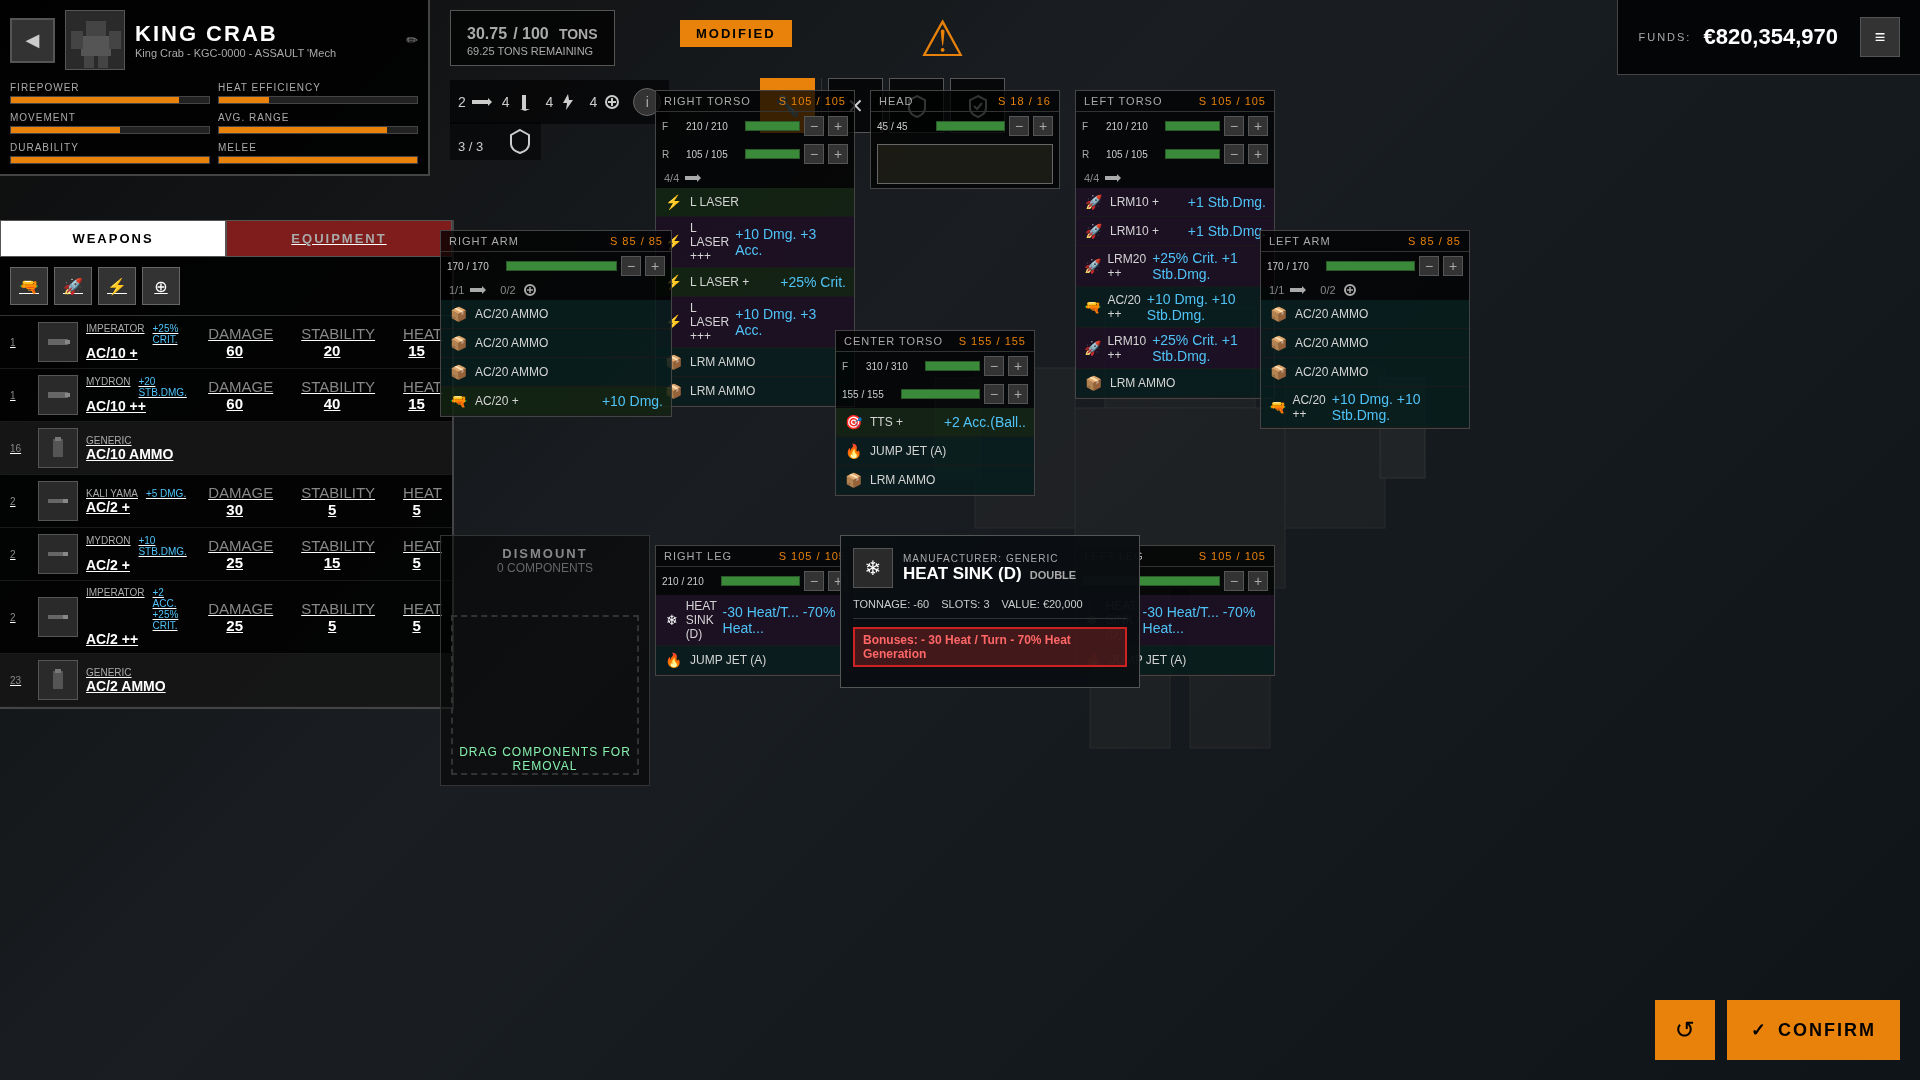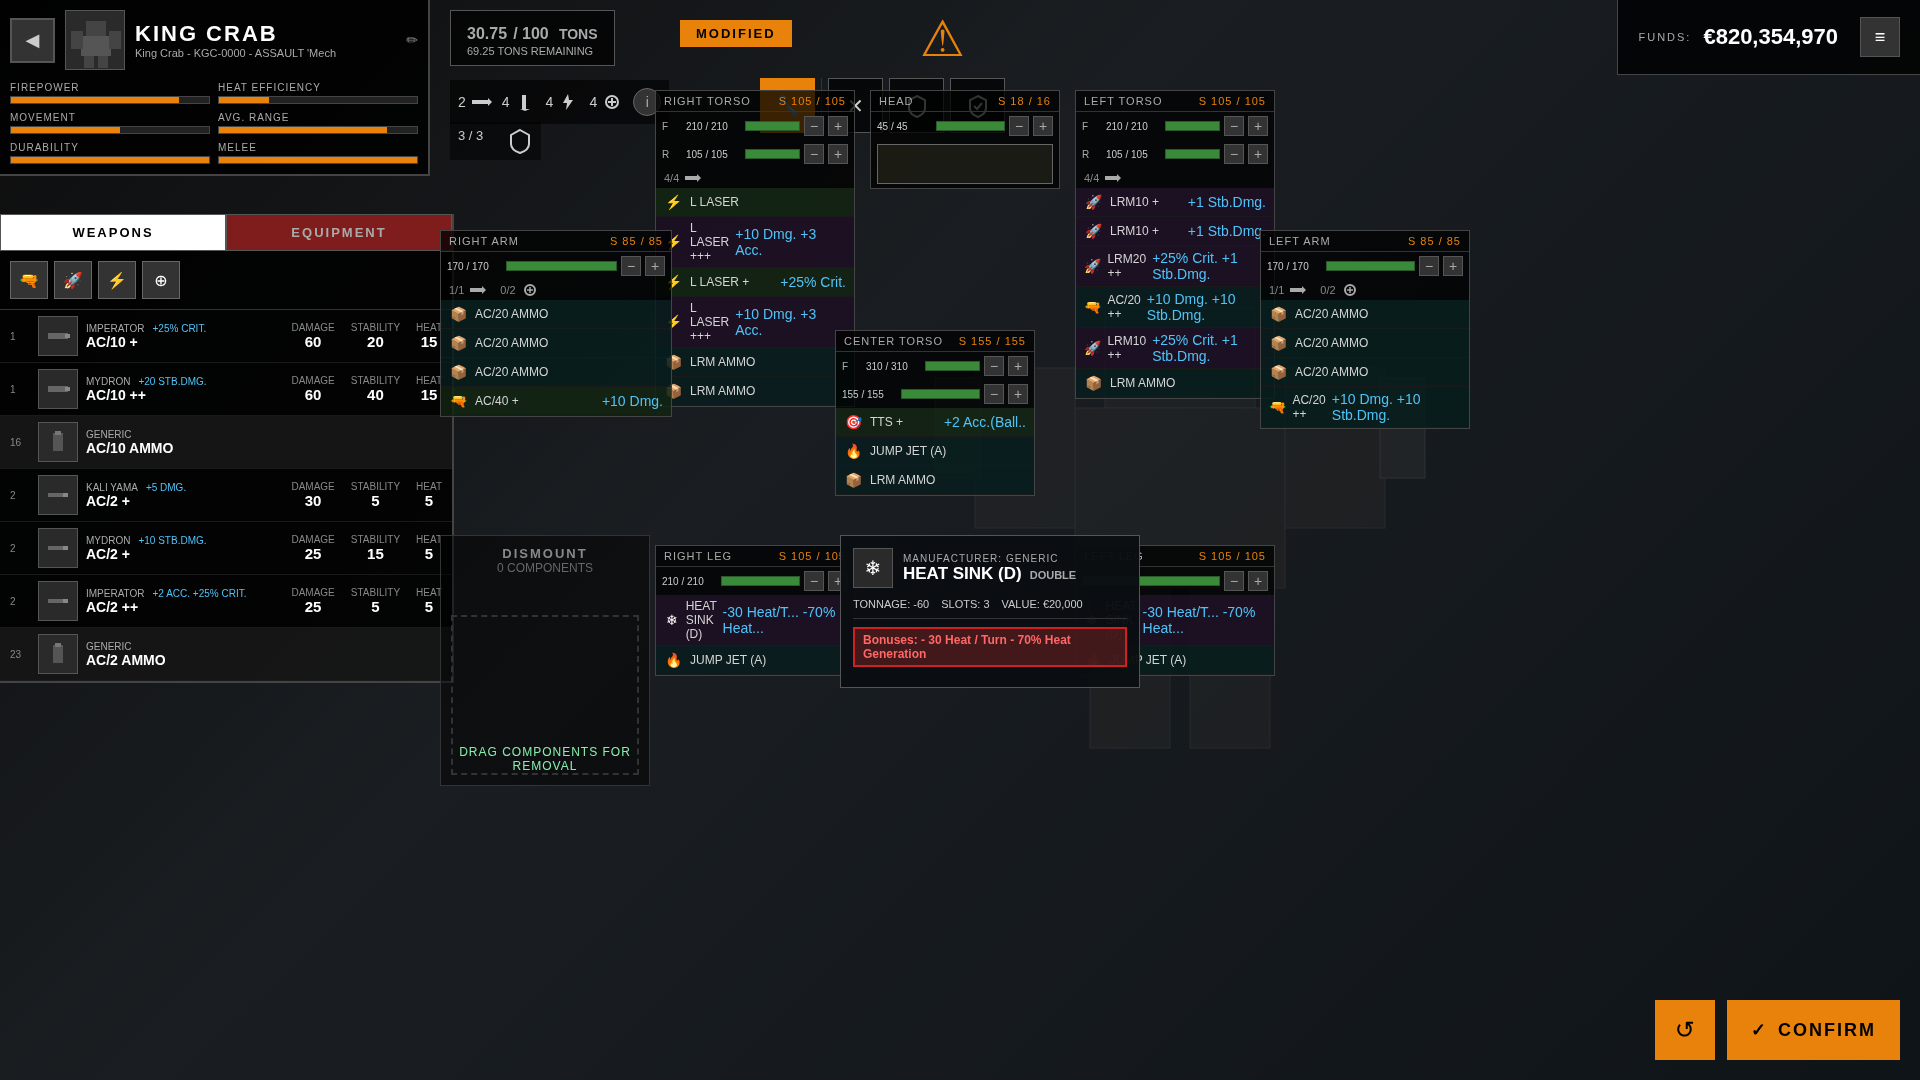--- a/index.html
+++ b/index.html
@@ -106,26 +106,27 @@
       background: #e8820a;
     }
     .stat-fill.short { width: 25%; }
     .stat-fill.medium { width: 55%; }
     .stat-fill.long { width: 85%; }
     .stat-fill.full { width: 100%; }
 
     
     .weapons-panel {
       position: absolute;
-      top: 214px;
+      top: 220px;
       left: 0;
       width: 454px;
       background: rgba(0,0,0,0.85);
       border-right: 2px solid #444;
       border-bottom: 2px solid #444;
+      text-decoration: underline;
     }
 
     .weapons-tabs {
       display: flex;
     }
 
     .weapons-tab {
       flex: 1;
       padding: 10px;
       text-align: center;
@@ -211,21 +212,21 @@
       font-weight: bold;
       color: #fff;
     }
 
     .weapon-stats {
       display: flex;
       gap: 16px;
     }
 
     .wstat { text-align: center; }
-    .wstat-label { font-size: 10px; color: #888; }
+    .wstat-label { font-size: 15px; color: #888; margin-left: 12px; }
     .wstat-val { font-size: 15px; font-weight: bold; color: #fff; }
 
     
     .tonnage-bar {
       position: absolute;
       top: 10px;
       left: 450px;
       background: rgba(0,0,0,0.7);
       border: 1px solid #555;
       padding: 8px 16px;
@@ -982,21 +983,21 @@
     <span>4</span>
     <svg width="22" height="18" viewBox="0 0 22 18">
         <circle cx="11" cy="9" r="6" fill="none" stroke="#ccc" stroke-width="2"></circle>
         <line x1="11" y1="5" x2="11" y2="13" stroke="#ccc" stroke-width="2"></line>
         <line x1="7" y1="9" x2="15" y2="9" stroke="#ccc" stroke-width="2"></line>
       </svg>
   </div>
   <div class="info-circle">i</div>
 </div>
 
-<div style="position:absolute; top:122px; left:450px; display:flex; align-items:flex-start; gap:24px; padding:6px 8px; background:rgba(0,0,0,0.5);">
+<div style="position:absolute; top:122px; left:450px; display:flex; align-items:flex-end; gap:24px; padding:6px 8px; background:rgba(0,0,0,0.5);">
   <span style="font-size:13px; color:#ccc;">3 / 3</span>
   <svg width="26" height="26" viewBox="0 0 26 26">
       <path d="M13 2 L22 7 L22 16 Q22 22 13 25 Q4 22 4 16 L4 7 Z" fill="none" stroke="#ccc" stroke-width="2"></path>
     </svg>
 </div>
 
 <div class="toolbar-icons">
   <div class="tool-btn active">🔧</div>
   <div class="separator-line"></div>
   <div class="tool-btn">✕</div>
@@ -1205,21 +1206,21 @@
     <div class="comp-item teal">
       <div class="comp-item-icon">📦</div>
       <span class="comp-item-name">AC/20 AMMO</span>
     </div>
     <div class="comp-item teal">
       <div class="comp-item-icon">📦</div>
       <span class="comp-item-name">AC/20 AMMO</span>
     </div>
     <div class="comp-item green">
       <div class="comp-item-icon">🔫</div>
-      <span class="comp-item-name">AC/40 +</span>
+      <span class="comp-item-name">AC/20 +</span>
       <span class="comp-item-bonus">+10 Dmg.</span>
     </div>
   </div>
 
   <div class="comp-panel panel-center-torso">
     <div class="comp-header">
       <span>CENTER TORSO</span>
       <span class="comp-hp">S 155 / 155</span>
     </div>
     <div class="hp-bar-container">

